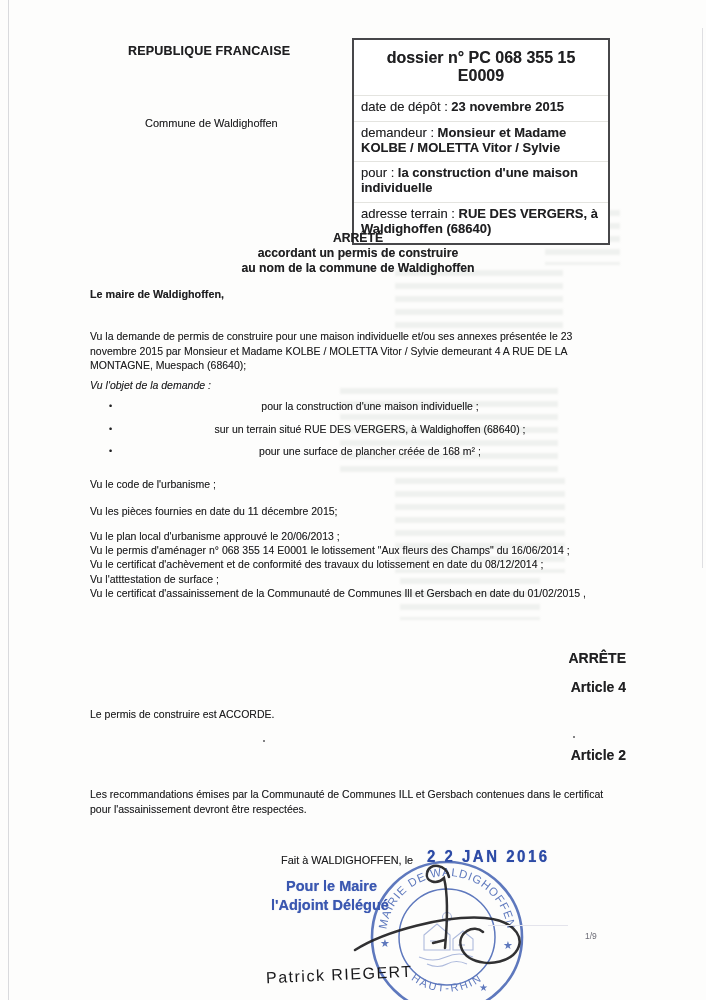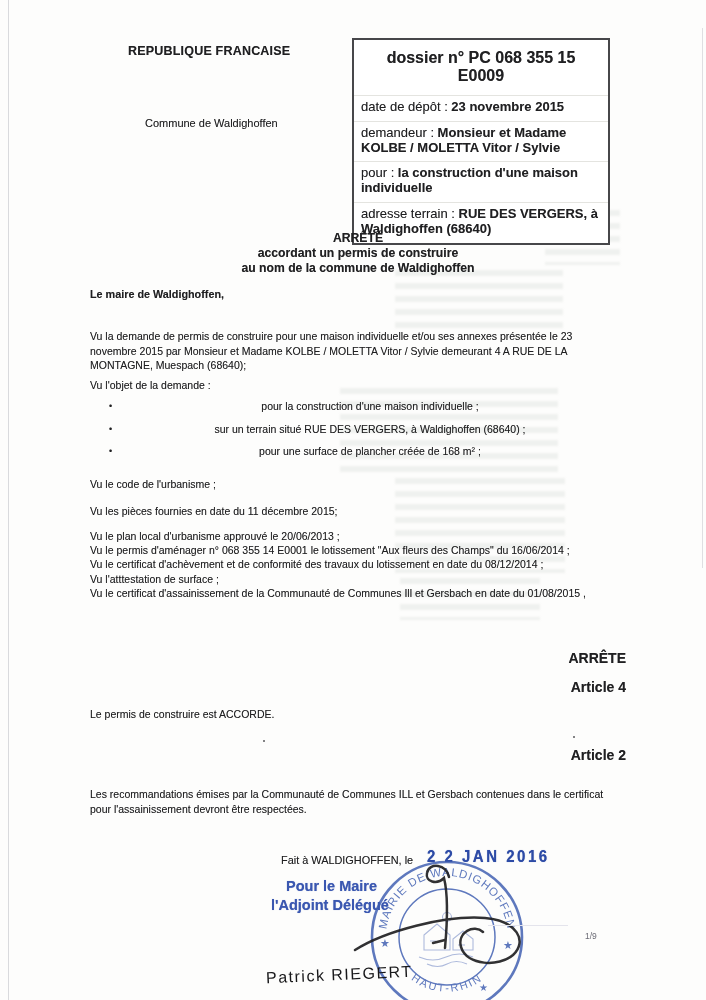--- a/index.html
+++ b/index.html
@@ -26,21 +26,21 @@
   
   .dossier-box{left:352px;top:38px;width:254px;border:2px solid #47474a;background:#fff;}
   .dossier-title{font-weight:bold;font-size:16px;text-align:center;padding:9px 12px 10px;text-shadow:0 0 .4px rgba(0,0,0,.4);}
   .dossier-row{border-top:1px solid #e4e4e0;padding:4px 7px 6px;font-size:13px;line-height:14.8px;text-shadow:0 0 .4px rgba(0,0,0,.3);}
   .dossier-row .value{font-weight:bold;}
   
   .title-block{left:90px;top:219px;width:536px;text-align:center;font-weight:bold;font-size:12.2px;line-height:14.8px;text-shadow:0 0 .4px rgba(0,0,0,.4);margin-top:12px;}
   
   .salutation{left:90px;top:287px;font-weight:bold;font-size:10.8px;}
   .para1{left:90px;top:329px;width:531px;}
-  .objet{left:90px;top:378px;}
+  .objet{left:90px;top:378px;font-style:italic;}
   .bullets-wrap{left:108px;top:399px;width:500px;text-align:center;}
   .bullets-wrap ul{list-style:none;margin:0;padding:0;}
   .bullets-wrap li{position:relative;padding-left:24px;margin-bottom:8px;}
   .bullets-wrap li::before{content:"•";position:absolute;left:1px;top:0;font-size:9px;}
   .vu-code{left:90px;top:477px;}
   .vu-pieces{left:90px;top:504px;}
   .vu-block{left:90px;top:529px;width:534px;}
   .vu-block div{line-height:14.2px;}
   .center-head{left:90px;width:536px;text-align:right;font-weight:bold;font-size:14px;text-shadow:0 0 .4px rgba(0,0,0,.4);}
   .article1-text{left:90px;top:707px;}
@@ -112,21 +112,21 @@
   </div>
 
   <div class="abs vu-code txt">Vu le code de l'urbanisme ;</div>
   <div class="abs vu-pieces txt">Vu les pièces fournies en date du 11 décembre 2015;</div>
 
   <div class="abs vu-block txt">
     <div>Vu le plan local d'urbanisme approuvé le 20/06/2013 ;</div>
     <div>Vu le permis d'aménager n° 068 355 14 E0001 le lotissement "Aux fleurs des Champs"  du 16/06/2014 ;</div>
     <div>Vu le certificat d'achèvement et de conformité des travaux du lotissement en date du 08/12/2014 ;</div>
     <div>Vu l'atttestation de surface ;</div>
-    <div>Vu le certificat d'assainissement de la Communauté de Communes Ill et Gersbach en date du 01/08/2015 ,</div>
+    <div>Vu le certificat d'assainissement de la Communauté de Communes Ill et Gersbach en date du 01/02/2015 ,</div>
   </div>
 
   <div class="abs center-head" style="top:650px;">ARRÊTE</div>
   <div class="abs center-head" style="top:679px;">Article 4</div>
   <div class="abs article1-text txt">Le permis de construire est ACCORDE.</div>
   <div class="abs center-head" style="top:747px;">Article 2</div>
   <div class="abs article2-text txt">Les recommandations émises par la Communauté de Communes ILL et Gersbach contenues dans le certificat pour l'assainissement devront être respectées.</div>
 
   <div class="abs speck" style="left:263px;top:740px;"></div>
   <div class="abs speck" style="left:573px;top:736px;"></div>

